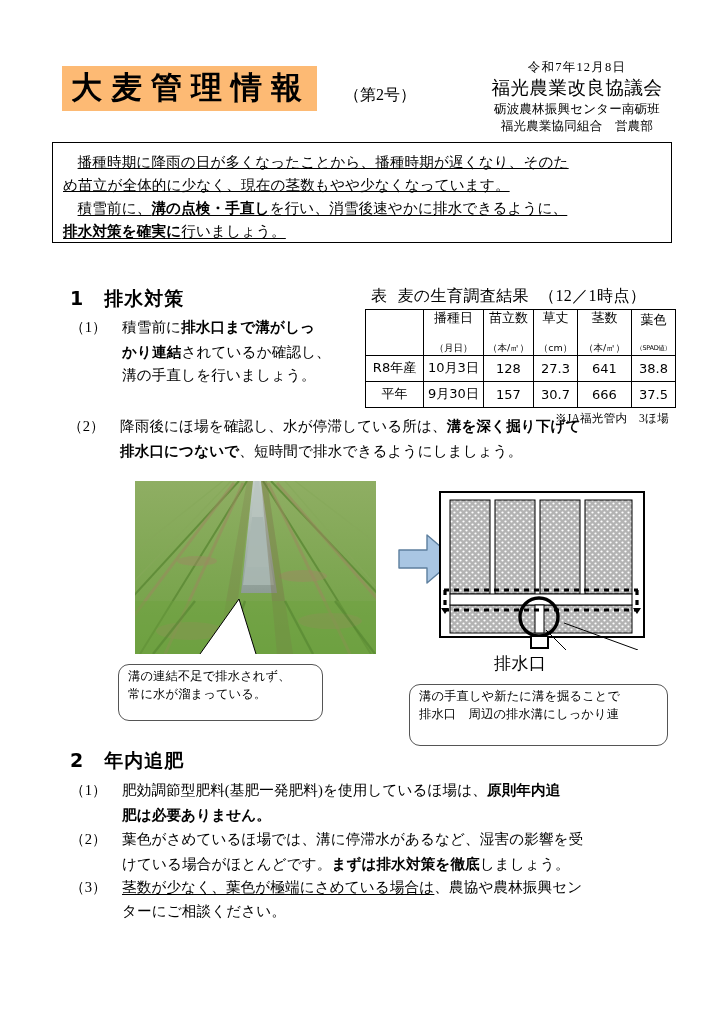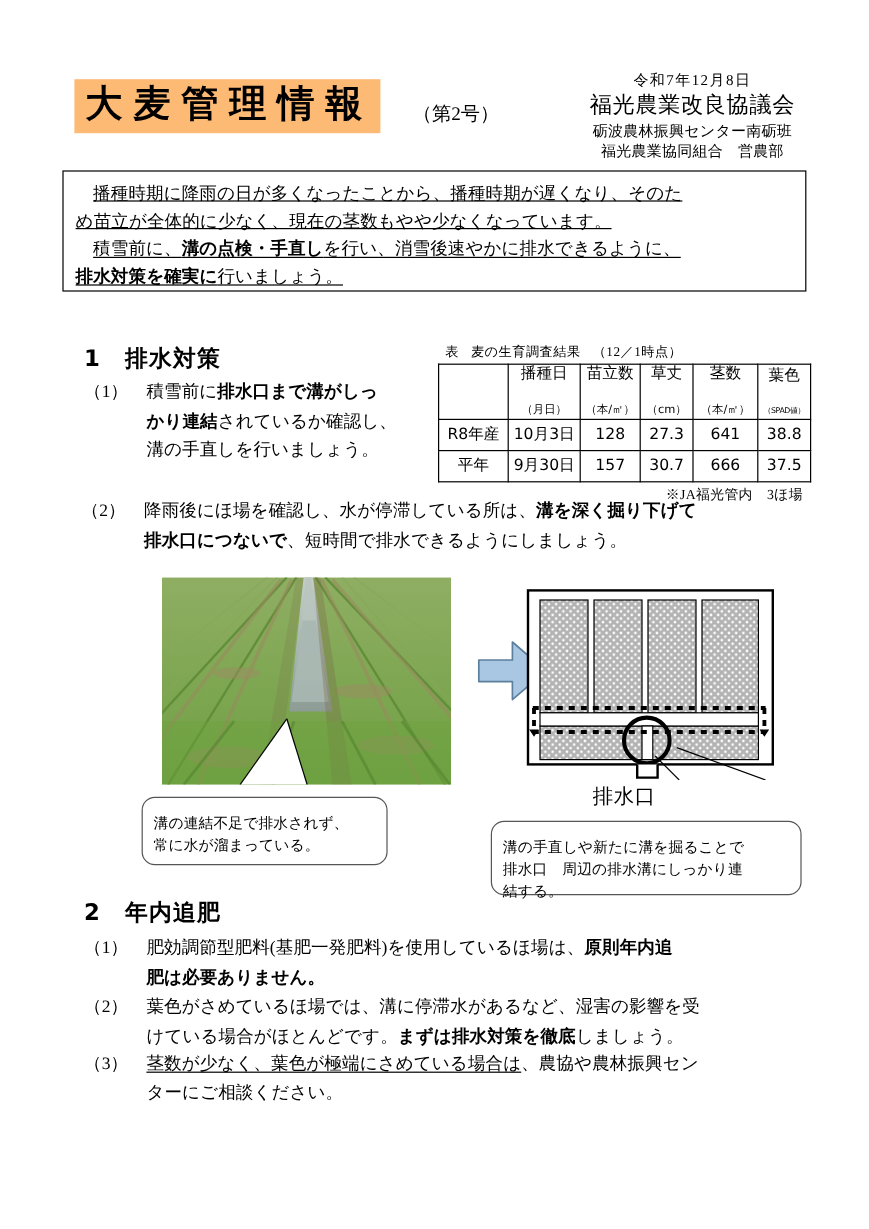--- a/index.html
+++ b/index.html
@@ -114,21 +114,21 @@
     width: 52px;
   }
 
   
   .tbl-wrap {
     position: absolute;
     left: 365px; top: 286px;
     width: 310px;
   }
   .tbl-cap {
-    font-size: 11px;
+    font-size: 16px;
     letter-spacing: 0.4px;
     margin-bottom: 2px;
     padding-left: 6px;
   }
   .tbl-cap .gap { display: inline-block; width: 10px; }
   table.grow {
     border-collapse: collapse;
     width: 310px;
     table-layout: fixed;
   }
@@ -189,21 +189,21 @@
 
   
   .bubble {
     position: absolute;
     border: 1px solid #555;
     border-radius: 11px;
     background: #ffffff;
     box-sizing: border-box;
     font-size: 12.3px;
     line-height: 1.5;
-    padding: 12px 9px;
+    padding: 2px 9px;
     letter-spacing: 0.1px;
   }
   .bubble.b1 { left: 118px; top: 664px; width: 205px; height: 57px; }
   .bubble.b2 { left: 409px; top: 684px; width: 259px; height: 62px; }
 </style>
 </head>
 <body>
 
 <div id="page">
 
@@ -421,21 +421,20 @@
   <div class="diag-label">排水口</div>
 
   <div class="bubble b1">
     <div>溝の連結不足で排水されず、</div>
     <div>常に水が溜まっている。</div>
   </div>
 
   <div class="bubble b2">
     <div>溝の手直しや新たに溝を掘ることで</div>
     <div>排水口　周辺の排水溝にしっかり連</div>
-    <div>結する。</div>
   </div>
 
   <div class="sec-h" style="left:70px; top:748px;">
     <span class="num">2</span><span>年内追肥</span>
   </div>
 
   <div class="para" style="left:70px; top:778px; width:610px;">
     <span class="mk">（1）</span><span>肥効調節型肥料(基肥一発肥料)を使用しているほ場は、</span><span class="b">原則年内追</span><br>
     <span style="display:inline-block;padding-left:52px;"><span class="b">肥は必要ありません。</span></span>
   </div>

